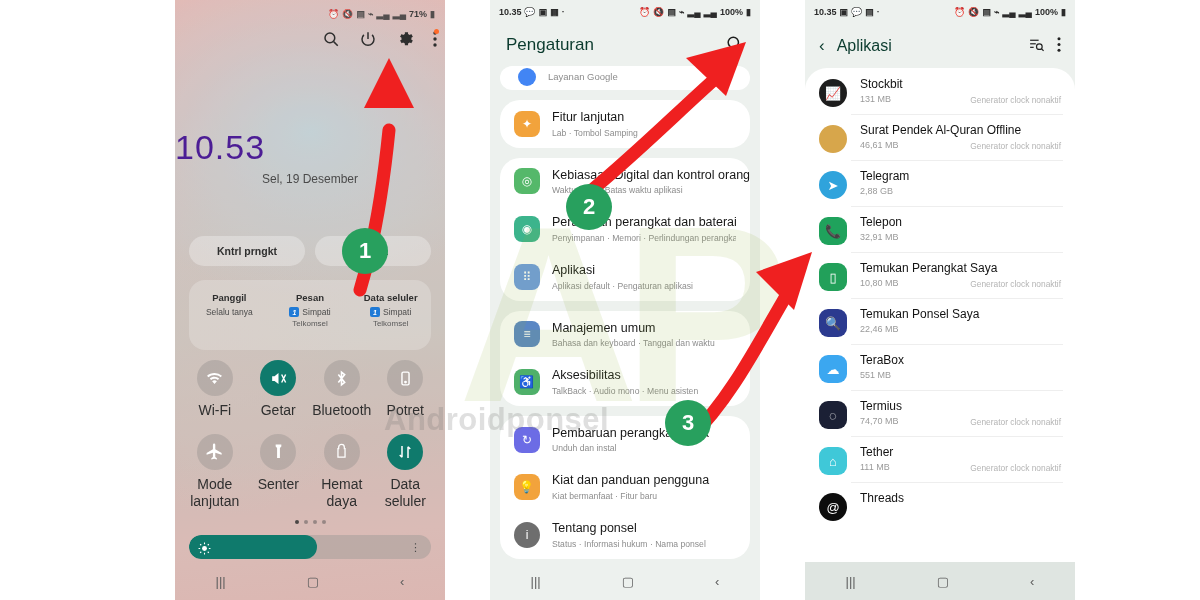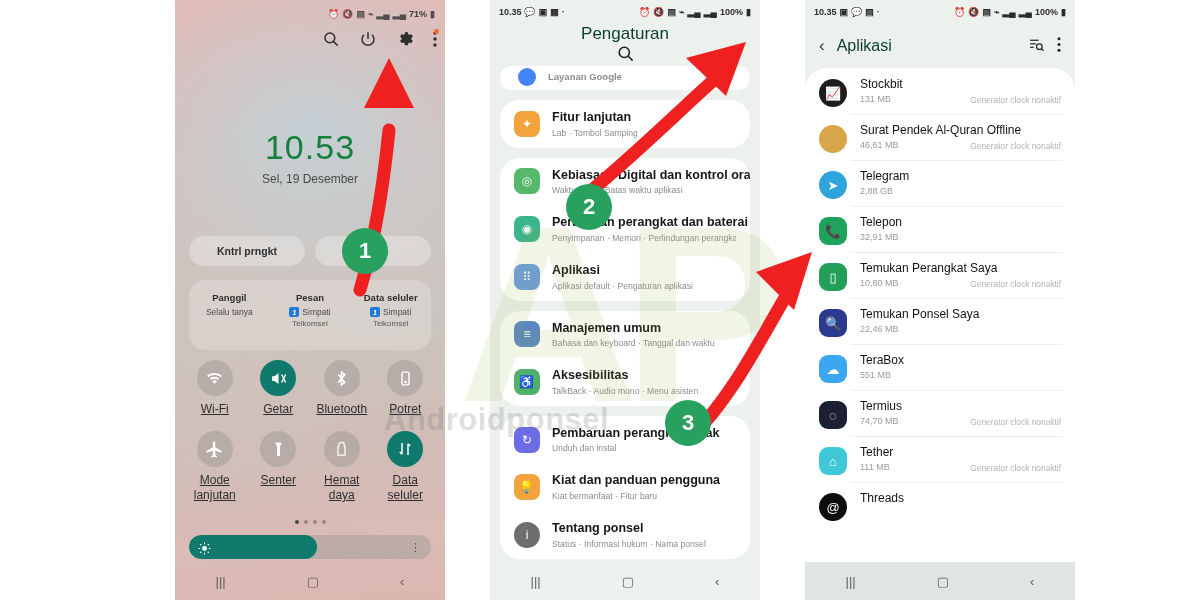--- a/index.html
+++ b/index.html
@@ -34,22 +34,22 @@
   }
   .sysicon { display:inline-block; opacity:.85; }
 
   .l-toolbar {
     position:absolute; top:30px; right:8px;
     display:flex; align-items:center; gap:19px;
   }
   .l-toolbar .tb { width:18px; height:18px; color:#2e2e2e; position:relative; }
   .dot-badge { position:absolute; top:-1px; right:-2px; width:5px; height:5px; border-radius:50%; background:#ff6a2a; }
 
-  .l-clock { position:absolute; top:128px; left:0; right:0; text-align:center;
-    font-size:34px; font-weight:300; color:#15803d; letter-spacing:1px; }
+  .l-clock { position:absolute; top:128px; left:0; right:0; text-align:left;
+    font-size:34px; font-weight:300; color:#4c1d95; letter-spacing:1px; }
   .l-date  { position:absolute; top:172px; left:0; right:0; text-align:center;
     font-size:12px; color:#4a4a4a; }
 
   .l-pillrow { position:absolute; top:236px; left:14px; right:14px; display:flex; gap:10px; }
   .l-pill { flex:1; height:30px; border-radius:16px; background:rgba(255,255,255,0.30);
     display:flex; align-items:center; justify-content:center; font-size:10.5px; color:#2f2f2f; font-weight:bold; }
 
   .l-simcard { position:absolute; top:280px; left:14px; right:14px; height:70px;
     border-radius:16px; background:rgba(255,255,255,0.22); display:flex; }
   .l-simcol { flex:1; text-align:center; padding-top:12px; }
@@ -57,21 +57,21 @@
   .l-simsub { font-size:8.5px; color:#4b4b4b; margin-top:4px; display:flex; align-items:center; justify-content:center; gap:3px;}
   .l-simsub2 { font-size:8px; color:#5a5a5a; margin-top:2px; }
   .simbadge { display:inline-flex; width:10px; height:10px; border-radius:2px; background:#1f7ad6; color:#fff;
     font-size:7px; align-items:center; justify-content:center; font-weight:bold; }
 
   .l-tiles { position:absolute; top:360px; left:8px; right:8px; display:flex; flex-wrap:wrap; }
   .l-tile { width:25%; text-align:center; margin-bottom:14px; }
   .tile-circ { width:36px; height:36px; border-radius:50%; margin:0 auto 6px;
     background:rgba(150,145,143,0.42); display:flex; align-items:center; justify-content:center; color:#fff; }
   .tile-circ.on { background:#0f7a6c; }
-  .tile-lbl { font-size:12px; color:#2f2f2f; line-height:1.25;text-decoration:underline; }
+  .tile-lbl { font-size:14px; color:#2f2f2f; line-height:1.25; }
 
   .l-dots { position:absolute; top:520px; left:0; right:0; display:flex; gap:5px; justify-content:center; }
   .l-dots i { width:4px; height:4px; border-radius:50%; background:rgba(70,70,70,.45); display:block;}
   .l-dots i.active{ background:rgba(50,50,50,.85); }
 
   .l-bright { position:absolute; top:535px; left:14px; right:14px; height:24px; border-radius:12px;
     background:rgba(160,155,152,0.5); overflow:hidden; display:flex; align-items:center; }
   .l-bright-fill { position:absolute; left:0; top:0; bottom:0; width:53%; background:#0f7a6c; border-radius:12px; }
   .l-bright-sun { position:relative; margin-left:9px; width:12px; height:12px; color:#fff; }
   .l-bright-more { position:absolute; right:10px; color:#4a4a4a; font-size:11px; letter-spacing:0; }
@@ -81,29 +81,29 @@
     display:flex; align-items:center; justify-content:space-around; }
   .navbar .nv { color:#5d5d5d; font-size:13px; }
   .navbar.lightbg { background:#dfe5e1; }
 
   
   .m-root { position:absolute; inset:0; background:#edf1ee; }
   .m-statusbar { height:24px; display:flex; align-items:center; justify-content:space-between;
      padding:0 9px; font-size:9px; color:#2b2b2b; font-weight:bold;}
   .m-sb-left { display:flex; align-items:center; gap:3px; }
   .m-sb-right{ display:flex; align-items:center; gap:3px; }
-  .m-header { height:42px; display:flex; align-items:center; justify-content:space-between; padding:0 16px;flex-direction:column; }
+  .m-header { height:42px; display:flex; align-items:center; justify-content:space-between; padding:0 16px; }
   .m-title { font-size:17px; color:#0b3b2e; }
   .m-scroll { position:absolute; top:66px; bottom:38px; left:0; right:0; padding:0 10px; }
   .m-card { background:#ffffff; border-radius:20px; margin-bottom:10px; overflow:hidden; }
   .m-row { display:flex; align-items:center; gap:12px; padding:10px 14px; min-height:46px; }
   .m-ico { width:26px; height:26px; border-radius:8px; flex:0 0 26px;
           display:flex; align-items:center; justify-content:center; color:#fff; font-size:12px; }
   .m-txt { flex:1; min-width:0; }
-  .m-rtitle { font-size:12.5px; color:#171717; line-height:1.25; white-space:nowrap;font-weight:bold; }
+  .m-rtitle { font-size:12.5px; color:#171717; line-height:1.25; white-space:nowrap; }
   .m-rsub { font-size:8.6px; color:#8d8d8d; margin-top:2px; white-space:nowrap; overflow:hidden; }
 
   
   .r-root { position:absolute; inset:0; background:#edf1ee; }
   .r-statusbar { height:24px; display:flex; align-items:center; justify-content:space-between;
      padding:0 9px; font-size:9px; color:#2b2b2b; font-weight:bold;}
   .r-header { height:44px; display:flex; align-items:center; padding:0 14px; gap:12px; }
   .r-back { font-size:17px; color:#0b3b2e; }
   .r-title { font-size:16px; color:#0b3b2e; flex:1; }
   .r-hicon { color:#222; font-size:13px; }

